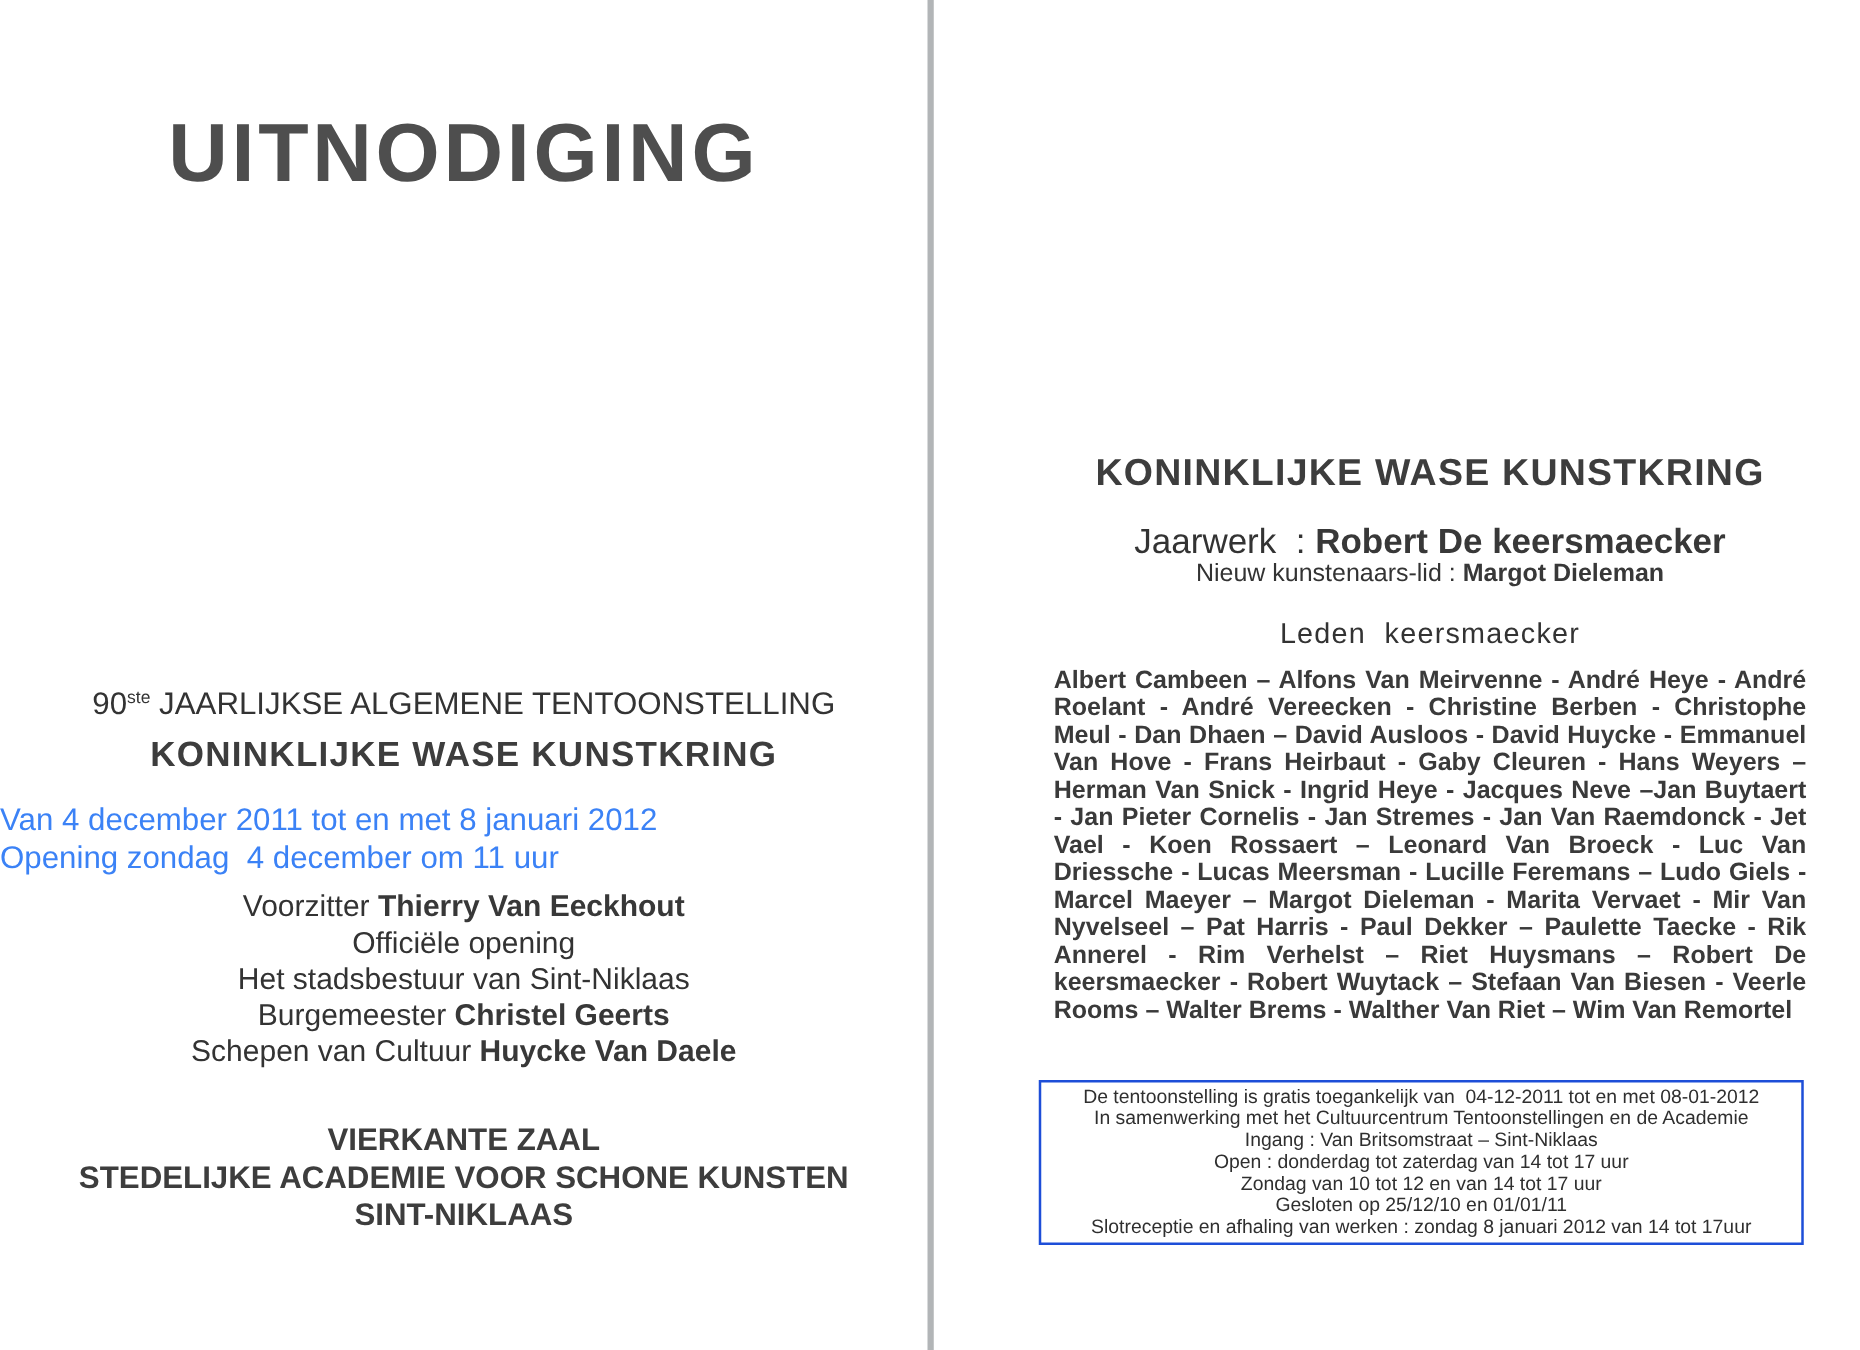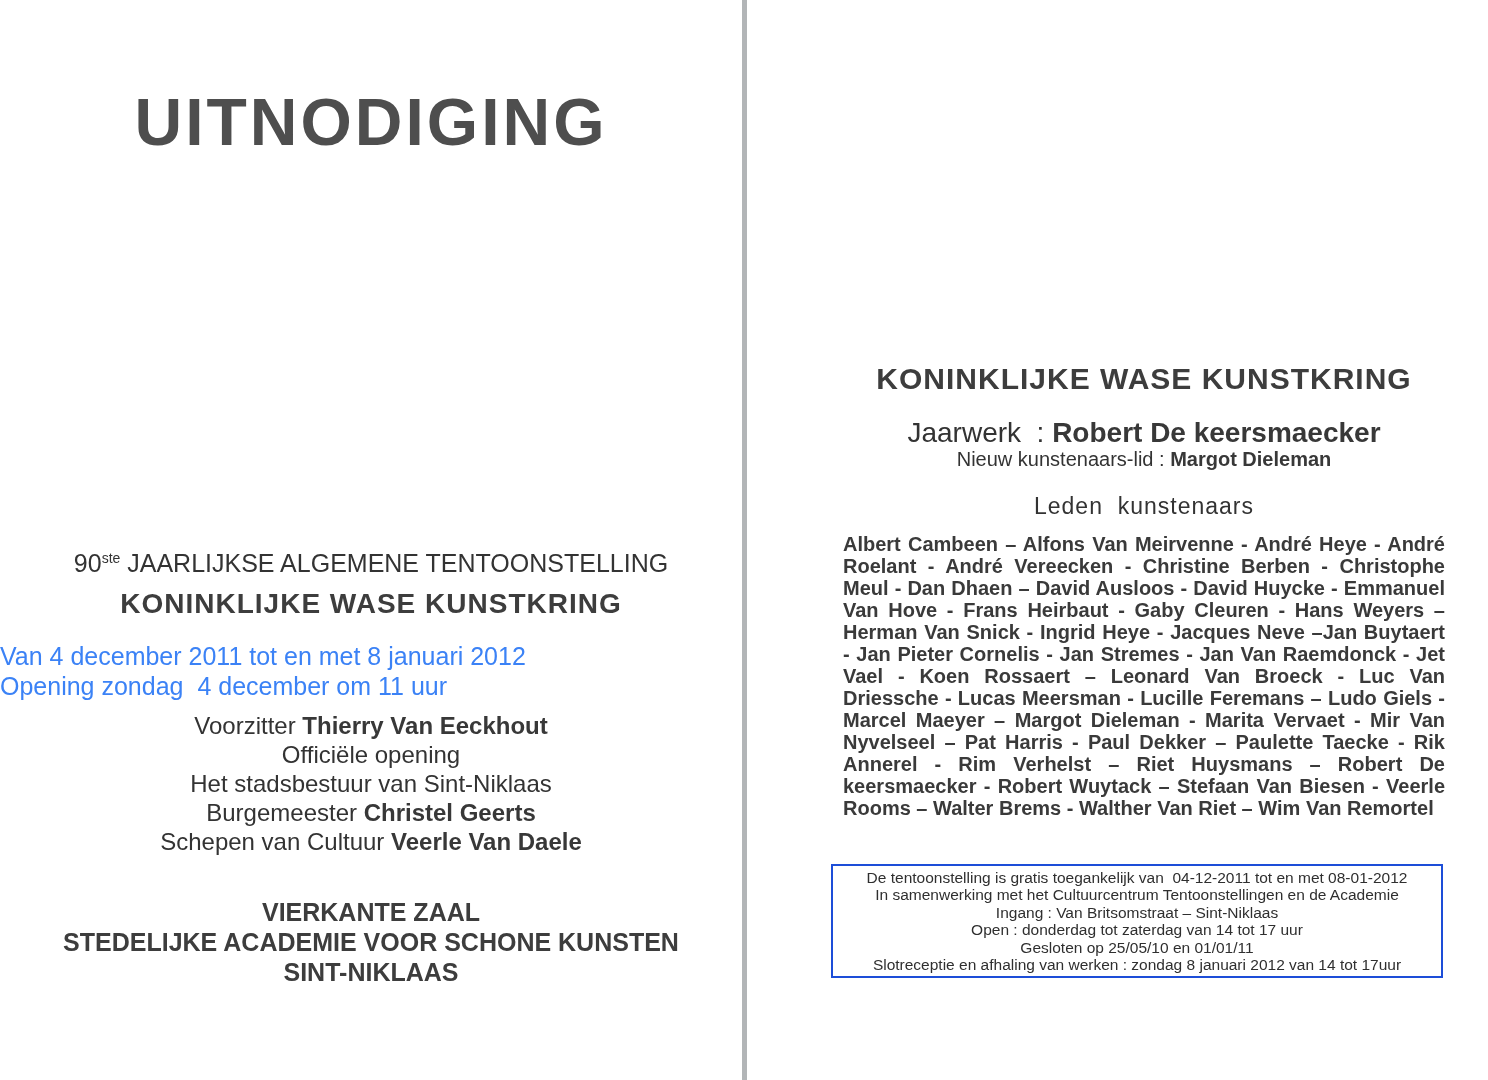--- a/index.html
+++ b/index.html
@@ -99,47 +99,48 @@
     <div class="dates">
       <div class="pre">Van 4 december 2011 tot en met 8 januari 2012</div>
       <div class="pre">Opening zondag  4 december om 11 uur</div>
     </div>
 
     <div class="program">
       <div class="pre"><span>Voorzitter </span><b>Thierry Van Eeckhout</b></div>
       <div class="pre"><span>Officiële opening</span><b></b></div>
       <div class="pre"><span>Het stadsbestuur van Sint-Niklaas</span><b></b></div>
       <div class="pre"><span>Burgemeester </span><b>Christel Geerts</b></div>
-      <div class="pre"><span>Schepen van Cultuur </span><b>Veerle Van Daele</b></div>
+      <div class="pre"><span>Schepen van Cultuur </span><b>Huycke Van Daele</b></div>
     </div>
 
     <div class="venue">
       <div>VIERKANTE ZAAL</div>
       <div>STEDELIJKE ACADEMIE VOOR SCHONE KUNSTEN</div>
       <div>SINT-NIKLAAS</div>
     </div>
   </div>
 
   <div class="divider"></div>
 
   <div class="page page-right">
 
     <div class="r-org">KONINKLIJKE WASE KUNSTKRING</div>
 
     <div class="r-line1 pre"><span>Jaarwerk  : </span><b>Robert De keersmaecker</b></div>
 
     <div class="r-line2 pre"><span>Nieuw kunstenaars-lid : </span><b>Margot Dieleman</b></div>
 
-    <div class="leden pre">Leden  kunstenaars</div>
+    <div class="leden pre">Leden  keersmaecker</div>
 
     <div class="members">Albert Cambeen – Alfons Van Meirvenne - André Heye - André Roelant  - André Vereecken - Christine Berben - Christophe Meul - Dan Dhaen – David Ausloos - David Huycke - Emmanuel Van Hove - Frans Heirbaut - Gaby Cleuren - Hans Weyers – Herman Van Snick - Ingrid Heye - Jacques Neve –Jan Buytaert - Jan Pieter Cornelis - Jan Stremes -  Jan Van Raemdonck - Jet Vael - Koen Rossaert – Leonard  Van Broeck -  Luc Van Driessche - Lucas Meersman - Lucille Feremans – Ludo Giels - Marcel Maeyer – Margot Dieleman - Marita Vervaet - Mir Van Nyvelseel – Pat Harris - Paul Dekker – Paulette Taecke - Rik Annerel - Rim Verhelst – Riet Huysmans – Robert De keersmaecker - Robert Wuytack – Stefaan Van Biesen - Veerle Rooms – Walter Brems - Walther Van Riet – Wim Van Remortel</div>
 
     <div class="info-box">
       <div class="pre">De tentoonstelling is gratis toegankelijk van  04-12-2011 tot en met 08-01-2012</div>
       <div class="pre">In samenwerking met het Cultuurcentrum Tentoonstellingen en de Academie</div>
       <div class="pre">Ingang : Van Britsomstraat – Sint-Niklaas</div>
       <div class="pre">Open : donderdag tot zaterdag van 14 tot 17 uur</div>
-      <div class="pre">Gesloten op 25/05/10 en 01/01/11</div>
+      <div class="pre">Zondag van 10 tot 12 en van 14 tot 17 uur</div>
+      <div class="pre">Gesloten op 25/12/10 en 01/01/11</div>
       <div class="pre">Slotreceptie en afhaling van werken : zondag 8 januari 2012 van 14 tot 17uur</div>
     </div>
   </div>
 
 </div>
 
 </body></html>

